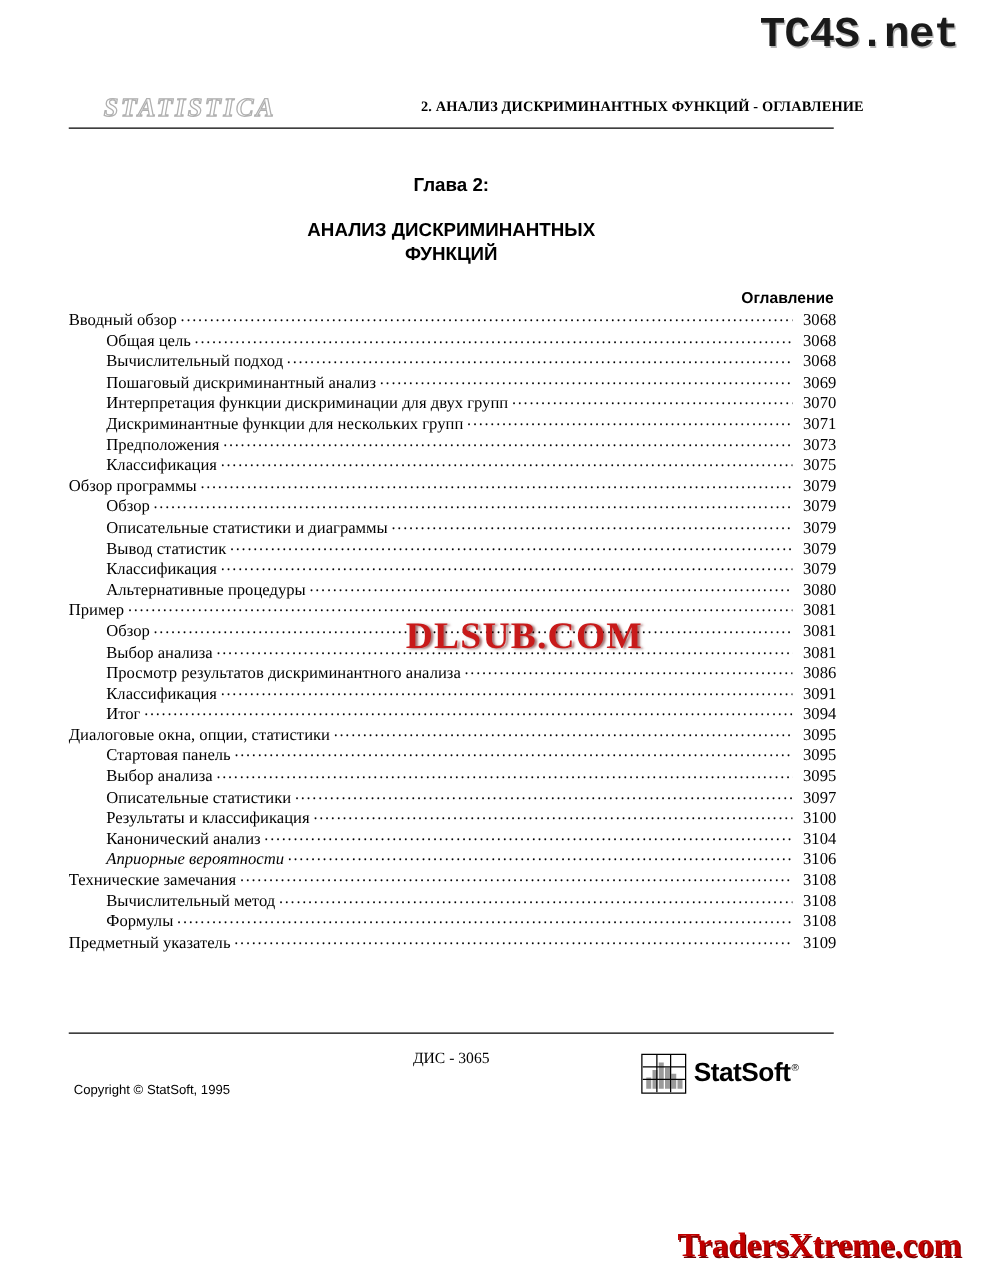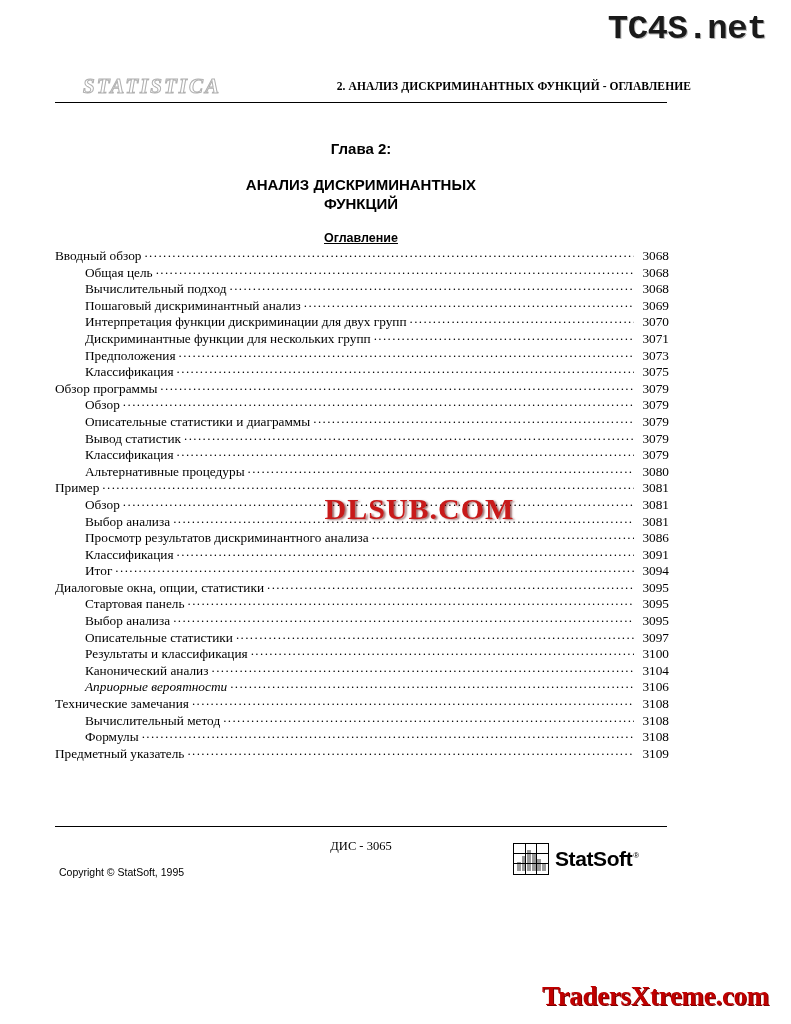--- a/index.html
+++ b/index.html
@@ -124,25 +124,24 @@
     font-family: "Liberation Sans", sans-serif;
     font-weight: bold;
     font-size: 15px;
     line-height: 19px;
   }
   .toc-heading {
     position: absolute;
     left: 55px;
     top: 231px;
     width: 612px;
-    text-align: center;
+    text-align: right;
     font-family: "Liberation Sans", sans-serif;
     font-weight: bold;
     font-size: 12.5px;
-    text-decoration: underline;
   }
 
   
   .toc {
     position: absolute;
     left: 55px;
     top: 248px;
     width: 614px;
   }
   .toc-row {

